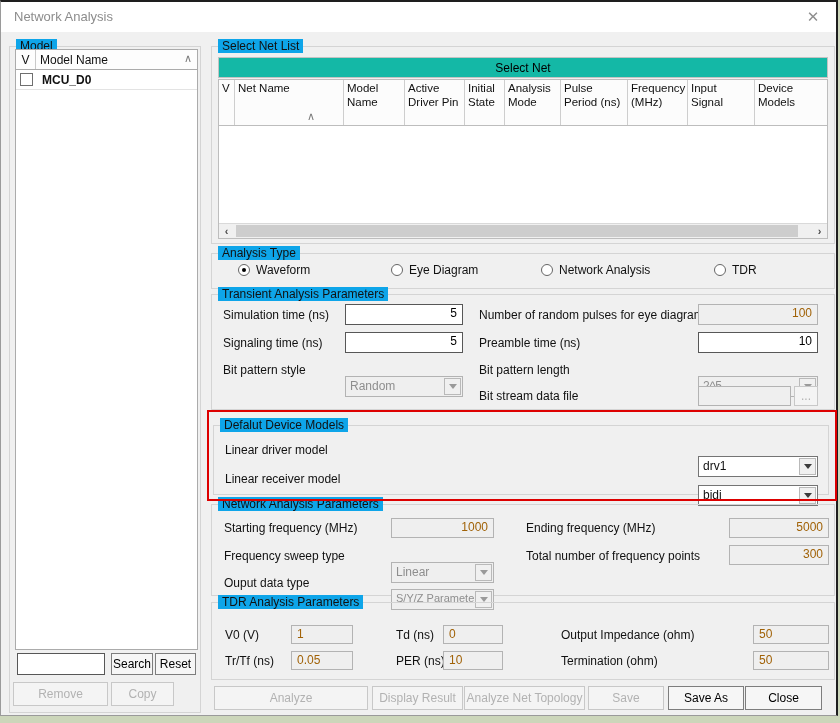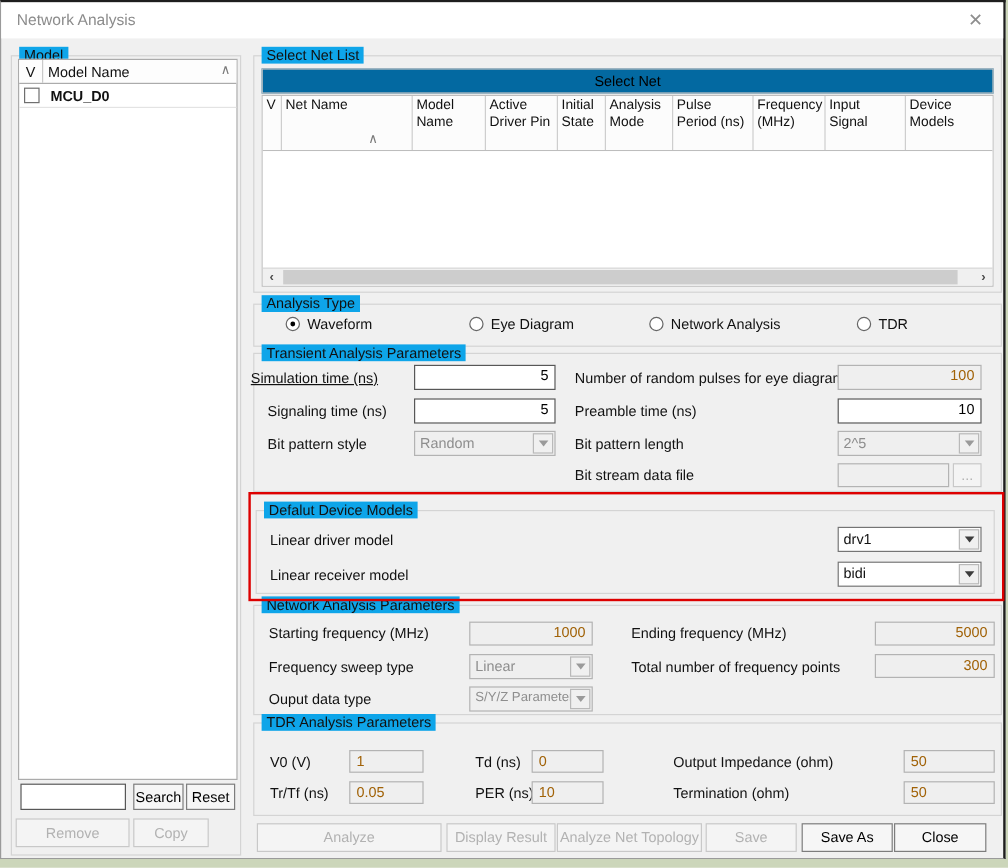--- a/index.html
+++ b/index.html
@@ -16,21 +16,21 @@
 
   .group { position:absolute; border:1px solid #d4d4d4; }
   .glabel { position:absolute; top:-8px; left:6px; background:#0ea5e9; padding:0 4px; font-size:12px; color:#111; white-space:nowrap; }
 
   .lbl { position:absolute; font-size:12px; color:#111; white-space:nowrap; }
 
   .tbox { position:absolute; background:#fff; border:1px solid #575757; font-size:12px; padding:1px 5px; color:#000; overflow:hidden; white-space:nowrap; }
   .tbox.right { text-align:right; }
   .tbox.disabled { background:#efefef; border-color:#b3b3b3; color:#a16207; }
 
-  .combo { position:absolute; background:#fff; border:1px solid #747474; font-size:12px; }
+  .combo { position:absolute; background:#fff; border:1px solid #747474; font-size:12px;margin-top:17px; }
   .combo .cval { position:absolute; left:4px; top:2px; white-space:nowrap; overflow:hidden; right:20px; }
   .combo .cbtn { position:absolute; right:1px; top:1px; bottom:1px; width:17px; background:#f0f0f0; border:1px solid #b9b9b9; display:flex; align-items:center; justify-content:center; }
   .combo .arr { width:0; height:0; border-left:4px solid transparent; border-right:4px solid transparent; border-top:5px solid #3c3c3c; }
   .combo.disabled { background:#efefef; border-color:#b3b3b3; }
   .combo.disabled .cval { color:#8e8e8e; }
   .combo.disabled .arr { border-top-color:#9a9a9a; }
 
   .wbtn { position:absolute; background:#f6f6f6; border:1px solid #7d7d7d; display:flex; align-items:center; justify-content:center; font-size:12px; color:#000; cursor:default; }
   .wbtn.disabled { border-color:#c8c8c8; color:#b2b2b2; background:#f4f4f4; }
 
@@ -92,21 +92,21 @@
     <div class="tbox" style="left:16px; top:651px; width:88px; height:22px;"></div>
     <div class="wbtn" style="left:110px; top:651px; width:42px; height:22px;">Search</div>
     <div class="wbtn" style="left:154px; top:651px; width:41px; height:22px;">Reset</div>
     <div class="wbtn disabled" style="left:12px; top:680px; width:95px; height:24px;">Remove</div>
     <div class="wbtn disabled" style="left:110px; top:680px; width:63px; height:24px;">Copy</div>
 
     <div class="group" style="left:210px; top:44px; width:624px; height:198px;">
       <span class="glabel">Select Net List</span>
     </div>
 
-    <div class="wbtn" style="left:217px; top:55px; width:610px; height:21px; background:#0369a1; border-color:#c3c3c3;">Select Net</div>
+    <div class="wbtn" style="left:217px; top:55px; width:610px; height:21px; background:#14b8a6; border-color:#c3c3c3;">Select Net</div>
 
     <div class="ntable">
       <div class="nhead">
         <div class="hc" style="width:16px;">V</div>
         <div class="hc" style="width:109px;">
           <span>Net Name</span>
           <span style="position:absolute; right:28px; bottom:2px; color:#7a7a7a; font-size:11px;">∧</span>
         </div>
         <div class="hc" style="width:61px;">Model Name</div>
         <div class="hc" style="width:60px;">Active Driver Pin</div>
@@ -142,21 +142,21 @@
     </div>
     <div class="radio" style="left:713px; top:261px;">
       <span class="rcirc"></span>
       <span>TDR</span>
     </div>
 
     <div class="group" style="left:210px; top:292px; width:624px; height:116px;">
       <span class="glabel">Transient Analysis Parameters</span>
     </div>
 
-    <span class="lbl" style="left:208px; top:306px;text-decoration:underline;">Simulation time (ns)</span>
+    <span class="lbl" style="left:222px; top:306px;">Simulation time (ns)</span>
     <div class="tbox right" style="left:344px; top:302px; width:118px; height:21px;">5</div>
     <span class="lbl" style="left:478px; top:306px;">Number of random pulses for eye diagram</span>
     <div class="tbox right disabled" style="left:697px; top:302px; width:120px; height:21px;">100</div>
 
     <span class="lbl" style="left:222px; top:334px;">Signaling time (ns)</span>
     <div class="tbox right" style="left:344px; top:330px; width:118px; height:21px;">5</div>
     <span class="lbl" style="left:478px; top:334px;">Preamble time (ns)</span>
     <div class="tbox right" style="left:697px; top:330px; width:120px; height:21px;">10</div>
 
     <span class="lbl" style="left:222px; top:361px;">Bit pattern style</span>

